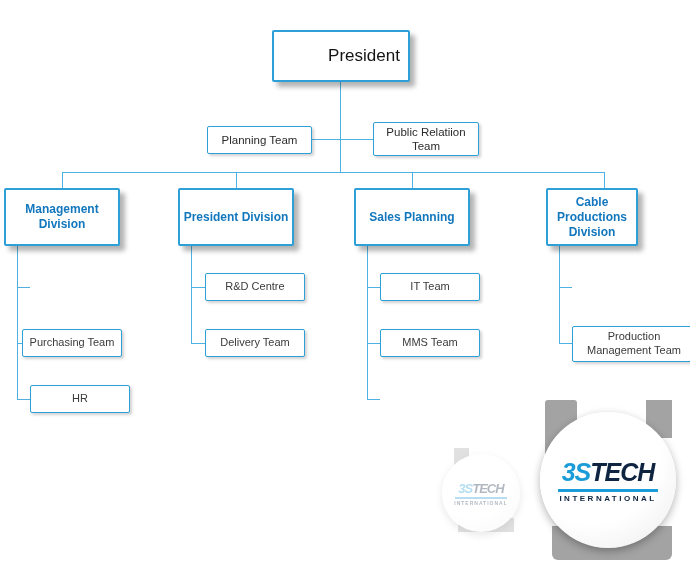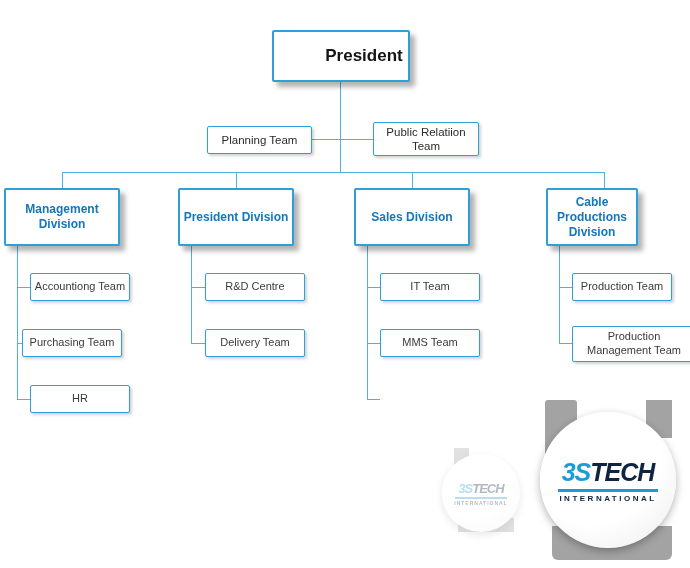--- a/index.html
+++ b/index.html
@@ -8,21 +8,21 @@
     font-family:"Liberation Sans", sans-serif; overflow:hidden;
   }
   .line { position:absolute; background:#4fb1e2; }
   .box {
     position:absolute; background:#fff; border:1px solid #2da0d8; border-radius:2px;
     display:flex; align-items:center; justify-content:center; text-align:center;
     box-shadow:2px 2px 3px rgba(0,0,0,0.18);
     font-size:11.5px; color:#2b2b2b; line-height:1.25; box-sizing:border-box; padding:2px;
   }
   .president {
-    border-width:2px; font-size:17px; font-weight:bold; color:#141414;
+    border-width:2px; font-size:17px; font-weight:normal; color:#141414;
     box-shadow:5px 5px 5px rgba(0,0,0,0.30);
     padding-left:48px;
   }
   .division {
     border-width:2px; font-size:12px; font-weight:bold; color:#1277bd;
     box-shadow:5px 5px 5px rgba(0,0,0,0.30); white-space:pre-line;
   }
   .team { font-size:11px; color:#3a3a3a; }
 
   
@@ -74,35 +74,33 @@
   <div class="line" style="left:559px;top:343px;width:13px;height:1px"></div>
 
   <div class="box president" style="left:272px;top:30px;width:138px;height:52px">President</div>
 
   <div class="box" style="left:373px;top:122px;width:106px;height:34px">Public Relatiion Team</div>
   <div class="box" style="left:207px;top:126px;width:105px;height:28px">Planning Team</div>
 
   <div class="box division" style="left:4px;top:188px;width:116px;height:58px">Management
 Division</div>
   <div class="box division" style="left:178px;top:188px;width:116px;height:58px">President Division</div>
-  <div class="box division" style="left:354px;top:188px;width:116px;height:58px">Sales Division</div>
+  <div class="box division" style="left:354px;top:188px;width:116px;height:58px">Sales Planning</div>
   <div class="box division" style="left:546px;top:188px;width:92px;height:58px">Cable Productions
 Division</div>
 
-  <div class="box team" style="left:30px;top:273px;width:100px;height:28px">Accountiong Team</div>
   <div class="box team" style="left:22px;top:329px;width:100px;height:28px">Purchasing Team</div>
   <div class="box team" style="left:30px;top:385px;width:100px;height:28px">HR</div>
 
   <div class="box team" style="left:205px;top:273px;width:100px;height:28px">R&amp;D Centre</div>
   <div class="box team" style="left:205px;top:329px;width:100px;height:28px">Delivery Team</div>
 
   <div class="box team" style="left:380px;top:273px;width:100px;height:28px">IT Team</div>
   <div class="box team" style="left:380px;top:329px;width:100px;height:28px">MMS Team</div>
 
-  <div class="box team" style="left:572px;top:273px;width:100px;height:28px">Production Team</div>
   <div class="box team" style="left:572px;top:326px;width:124px;height:36px">Production Management Team</div>
 
   <div class="logo-group watermark" style="left:440px;top:440px;width:84px;height:96px">
     <div class="gray-shape" style="left:14px;top:8px;width:15px;height:34px"></div>
     <div class="gray-shape" style="left:18px;top:78px;width:56px;height:14px"></div>
     <div class="logo-circle" style="left:2px;top:14px;width:78px;height:78px">
       <div class="logo-word" style="font-size:13px"><span class="lp">3S</span><span class="ls">TECH</span></div>
       <div class="logo-rule" style="width:52px;height:2px;margin:1px 0"></div>
       <div class="logo-sub" style="font-size:5px;letter-spacing:1px">INTERNATIONAL</div>
     </div>

